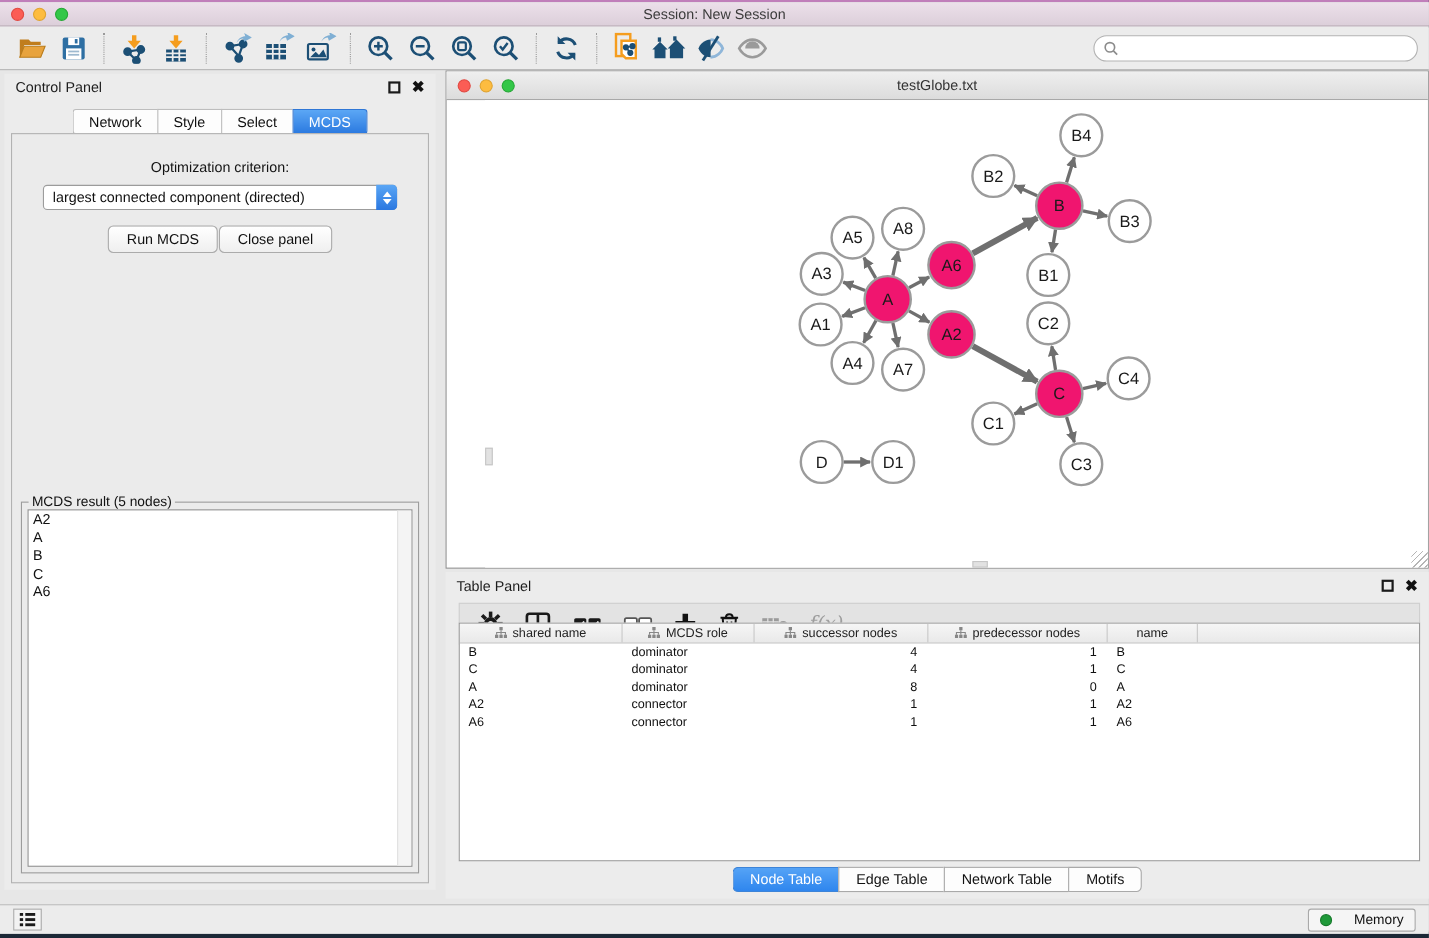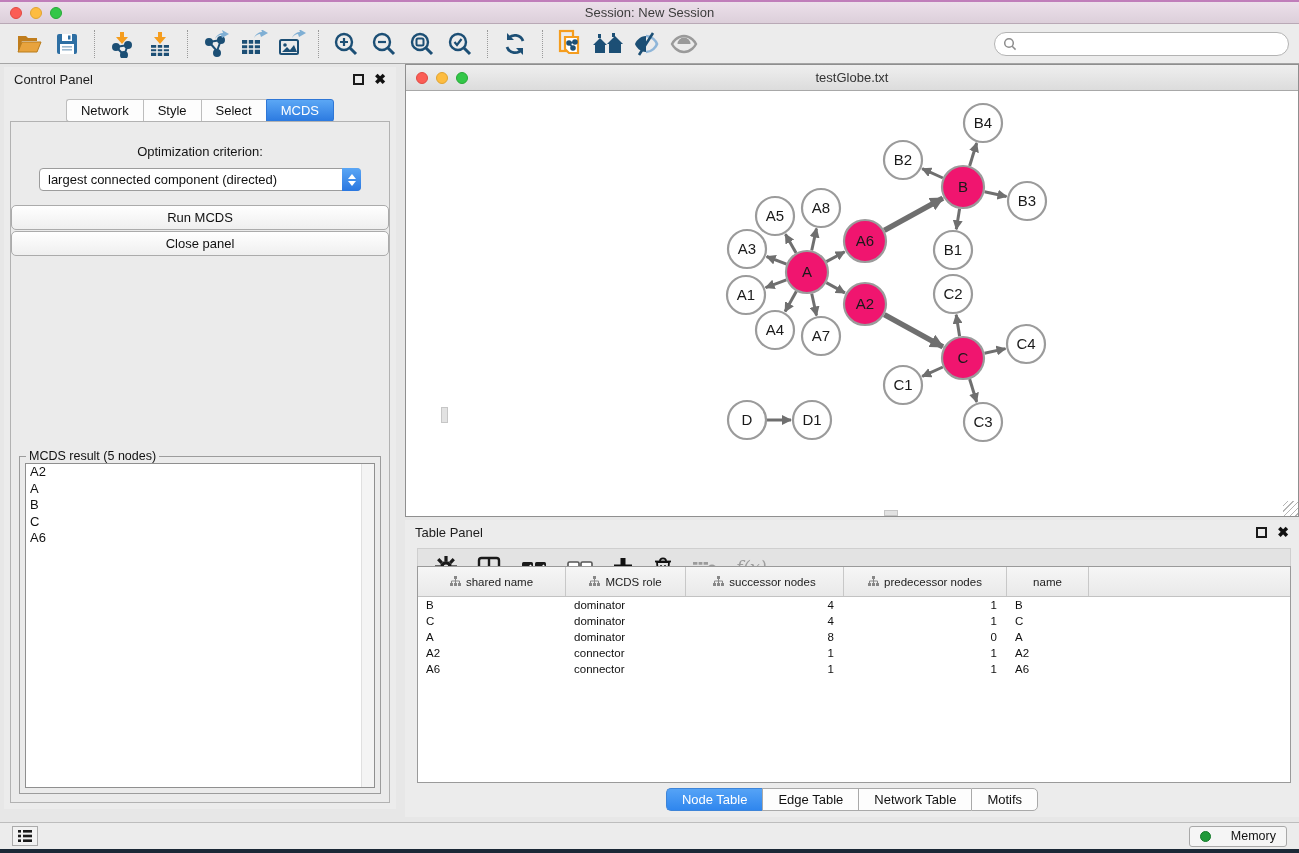--- a/index.html
+++ b/index.html
@@ -48,21 +48,21 @@
     border:1px solid #b2b2b2; }
   .opt-label { text-align:center; font-size:13px; color:#141414; margin-top:22px; }
   .dropdown { margin:9px 28px 0 28px; height:23px; background:#fff; border:1px solid #9c9c9c; border-radius:4px;
     display:flex; align-items:center; position:relative; }
   .dropdown .dval { font-size:13px; color:#111; padding-left:8px; flex:1; white-space:nowrap; }
   .dropdown .stepper { width:19px; height:23px; margin:-1px -1px -1px 0; border-radius:0 4px 4px 0;
     background:linear-gradient(#5aa6f5,#2a77e0); display:flex; flex-direction:column; align-items:center; justify-content:center; }
   .chev { width:0; height:0; border-left:4px solid transparent; border-right:4px solid transparent; }
   .chev.up { border-bottom:5px solid #fff; margin-bottom:2px; }
   .chev.down { border-top:5px solid #fff; }
-  .cp-buttons { display:flex; justify-content:center; gap:1px; margin-top:14px;flex-direction:column; }
+  .cp-buttons { display:flex; justify-content:center; gap:1px; margin-top:14px; }
   .mbtn { height:25px; padding:0 16px; font-size:13px; color:#111; background:linear-gradient(#ffffff,#efefef);
     border:1px solid #ababab; border-radius:5px; }
   .result-box { position:absolute; left:8px; right:8px; bottom:8px; height:338px; border:1px solid #9c9c9c; }
   .result-legend { position:absolute; top:-8px; left:6px; background:#ebebeb; font-size:12.5px; color:#111; padding:0 3px; }
   .result-list { position:absolute; inset:6px 5px 5px 5px; background:#fff; border:1px solid #8f8f8f; overflow:hidden; }
   .result-item { font-size:13px; line-height:16.5px; padding-left:4px; color:#111; }
   .result-scroll { position:absolute; top:0; bottom:0; right:0; width:13px; background:#f4f4f4; border-left:1px solid #e0e0e0; }
 
   
   .netwin { position:absolute; left:405px; top:0px; width:894px; height:453px; background:#fff;
@@ -76,21 +76,21 @@
   .grip { position:absolute; right:0; bottom:0; width:15px; height:15px;
     background:repeating-linear-gradient(135deg, transparent 0 3px, #b5b5b5 3px 4px); }
 
   
   .tpanel { position:absolute; left:405px; top:456px; right:0; height:297px; background:#ececec; }
   .tp-toolbar { margin:4px 8px 0 12px; height:38px; background:#e3e3e3; border:1px solid #cfcfcf;
     display:flex; align-items:center; gap:18px; padding:0 16px; }
   .tp-ico { display:flex; align-items:center; justify-content:center; }
   .fx { font-family:"DejaVu Serif", serif; font-style:italic; font-size:18px; color:#9e9e9e; }
   .tbl-wrap { position:absolute; left:12px; right:8px; top:46px; bottom:34px; background:#fff; border:1px solid #9a9a9a; overflow:hidden; }
-  .tbl-header { display:flex; height:30px; background:linear-gradient(#f6f6f6,#e9e9e9); border-bottom:1px solid #c2c2c2; }
+  .tbl-header { display:flex; height:18px; background:linear-gradient(#f6f6f6,#e9e9e9); border-bottom:1px solid #c2c2c2; }
   .th { display:flex; align-items:center; justify-content:center; gap:5px; font-size:11.5px; color:#222;
     border-right:1px solid #c8c8c8; height:100%; }
   .tbl-row { display:flex; height:16px; }
   .td { font-size:11.5px; color:#101010; line-height:16px; white-space:nowrap; overflow:hidden; }
   .td.left { text-align:left; padding-left:8px; }
   .td.right { text-align:right; padding-right:10px; }
   .tp-tabs { position:absolute; bottom:6px; left:0; right:0; display:flex; justify-content:center; }
   .tp-tab { height:23px; padding:0 15px; font-size:13px; display:flex; align-items:center; background:#fdfdfd;
     border:1px solid #a9a9a9; border-right:none; color:#111; }
   .tp-tab:first-child { border-radius:5px 0 0 5px; }

